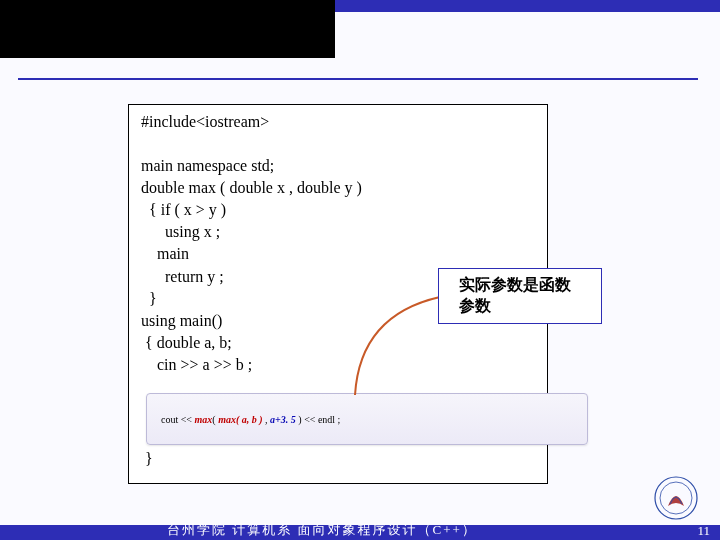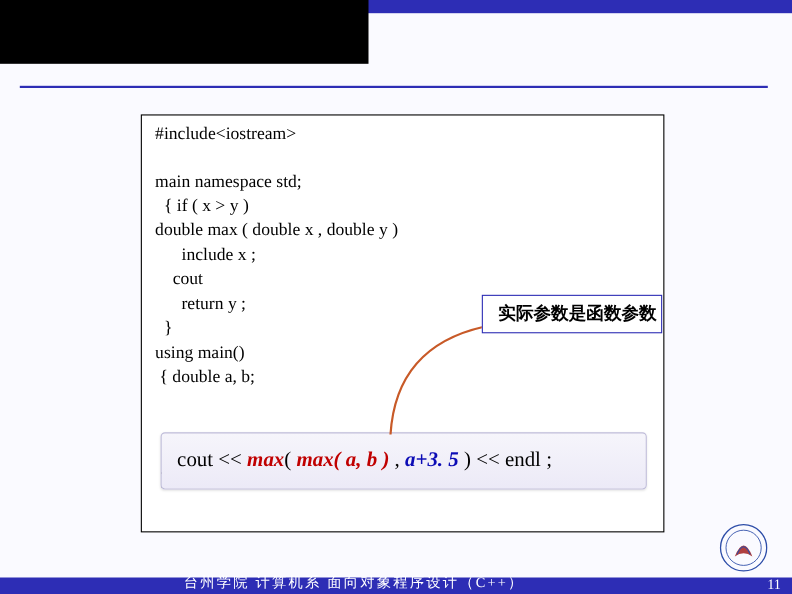--- a/index.html
+++ b/index.html
@@ -25,55 +25,55 @@
   }
   .hr-line {
     position: absolute;
     top: 78px; left: 18px;
     width: 680px; height: 2px;
     background: #2d2db5;
   }
   .code-box {
     position: absolute;
     top: 104px; left: 128px;
-    width: 476px; height: 380px;
+    width: 420px; height: 380px;
     border: 1px solid #000;
     background: #fff;
     padding: 6px 12px 6px 12px;
     font-size: 16px;
     line-height: 1.38;
     font-family: "Times New Roman", serif;
   }
   .code-box .line { white-space: pre; }
   .annotation-box {
     position: absolute;
     top: 268px; left: 438px;
     width: 164px;
     border: 1.5px solid #2d2db5;
     background: #fff;
-    padding: 6px 4px;
-    text-align: right;
+    padding: 6px 20px;
+    text-align: left;
     font-family: "SimSun", serif;
     font-size: 16px;
     font-weight: bold;
     z-index: 5;
   }
   .highlight-box {
     position: absolute;
     top: 393px; left: 146px;
     width: 442px; height: 52px;
     background: linear-gradient(to bottom, #f6f5fb, #eceaf7);
     border: 1px solid #bdbad8;
     border-radius: 4px;
     box-shadow: 0 1px 2px rgba(0,0,0,0.1);
     z-index: 3;
     display: flex;
     align-items: center;
     padding-left: 14px;
-    font-size: 19px;
+    font-size: 10px;
     text-align: center;
   }
   .hl-red { color: #c00000; font-weight: bold; font-style: italic; }
   .hl-blue { color: #0b0bb5; font-weight: bold; font-style: italic; }
   svg.connector {
     position: absolute;
     z-index: 4;
     pointer-events: none;
   }
   .footer-bar {
@@ -113,28 +113,29 @@
 <body>
 
 <div class="blue-bar"></div>
 <div class="black-header"></div>
 <div class="hr-line"></div>
 
 <div class="code-box">
   <div class="line">#include&lt;iostream&gt;</div>
   <div class="line"> </div>
   <div class="line">main namespace std;</div>
+  <div class="line">double max ( double x , double y )</div>
   <div class="line">  { if ( x &gt; y )</div>
-  <div class="line">double max ( double x , double y )</div>
-  <div class="line">      include x ;</div>
-  <div class="line">    cout</div>
+  <div class="line">      using x ;</div>
+  <div class="line">    main</div>
   <div class="line">      return y ;</div>
   <div class="line">  }</div>
   <div class="line">using main()</div>
   <div class="line"> { double a, b;</div>
+  <div class="line">    cin &gt;&gt; a &gt;&gt; b ;</div>
   <div style="height:72px"></div>
   <div class="line"> }</div>
 </div>
 
 <div class="annotation-box">
   <span>实际参数是函数参数</span>
 </div>
 
 <svg class="connector" style="top:295px; left:330px;" width="130" height="110">
   <path d="M110,2 Q30,20 25,100" stroke="#c85a28" stroke-width="2" fill="none"></path>

